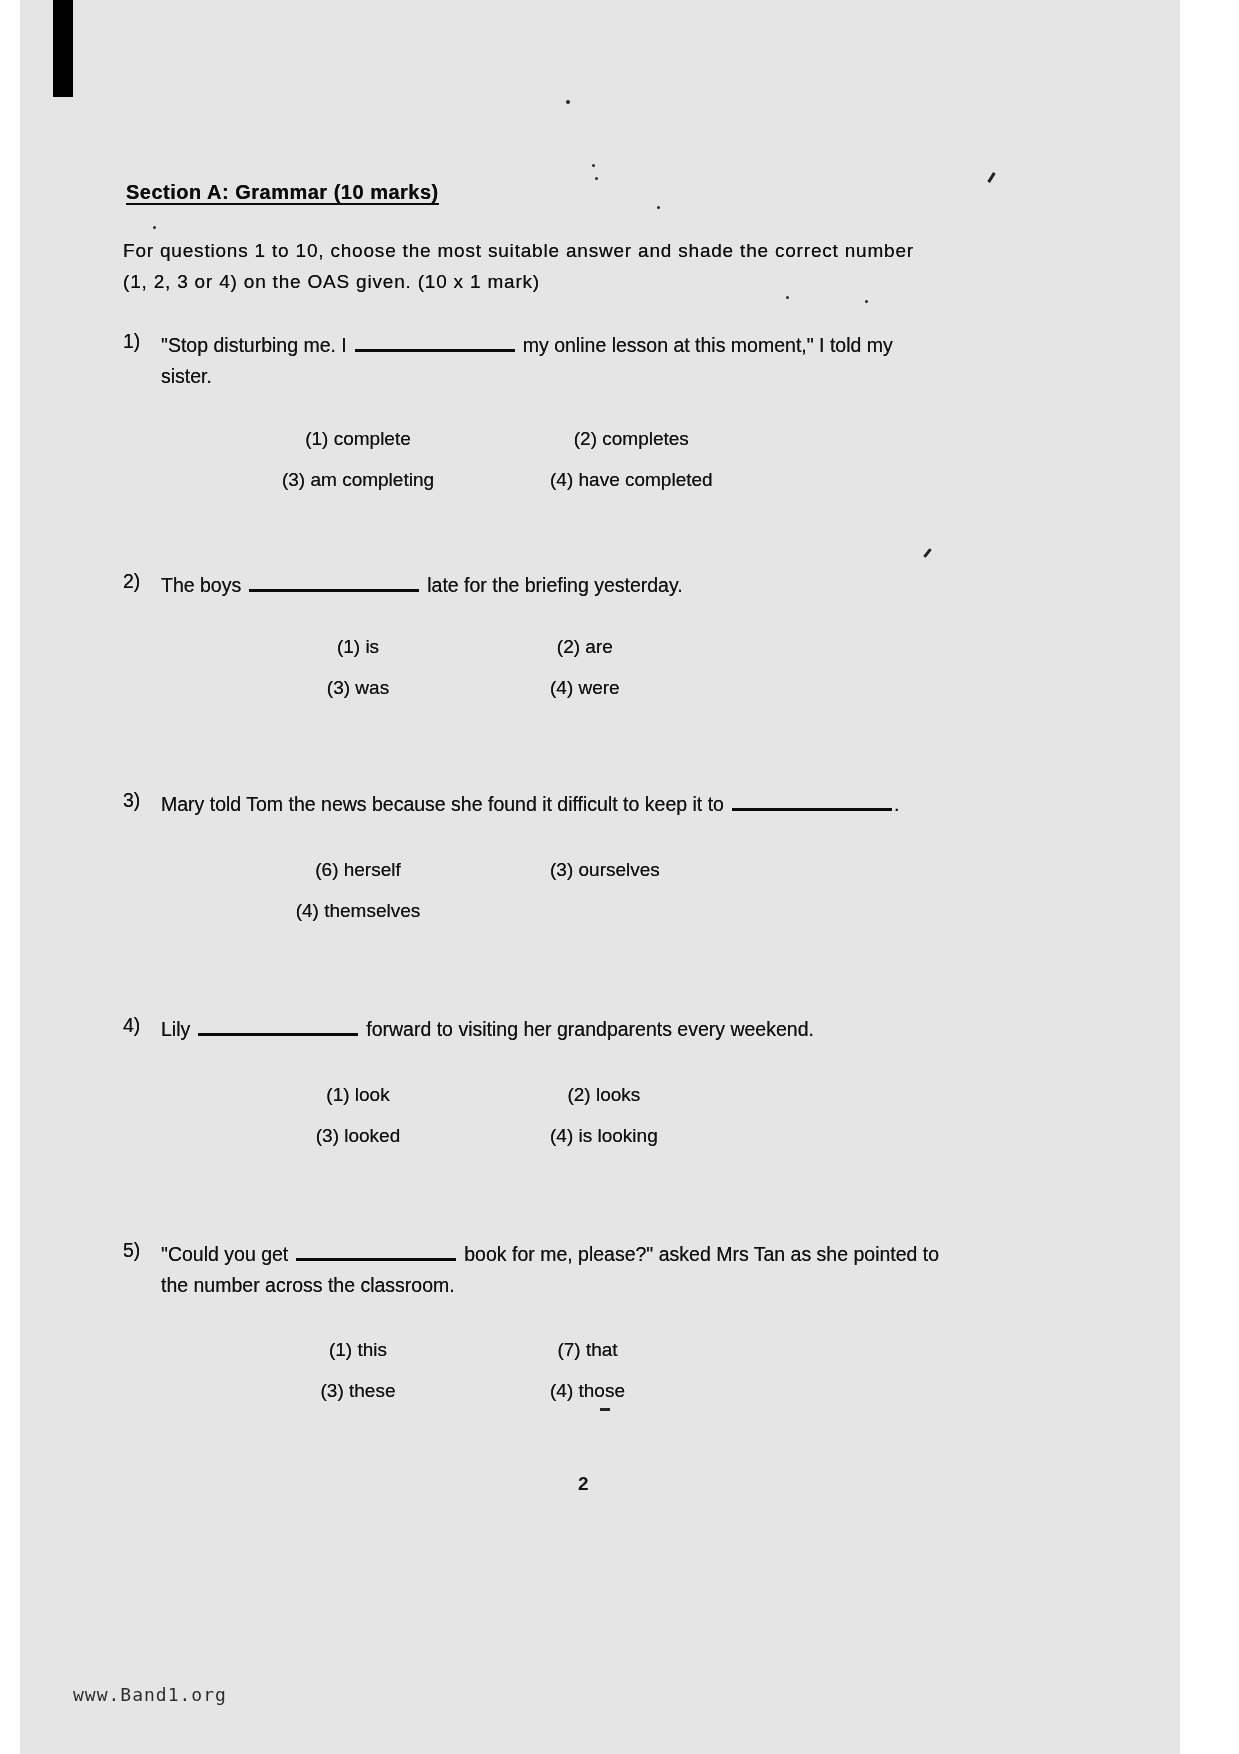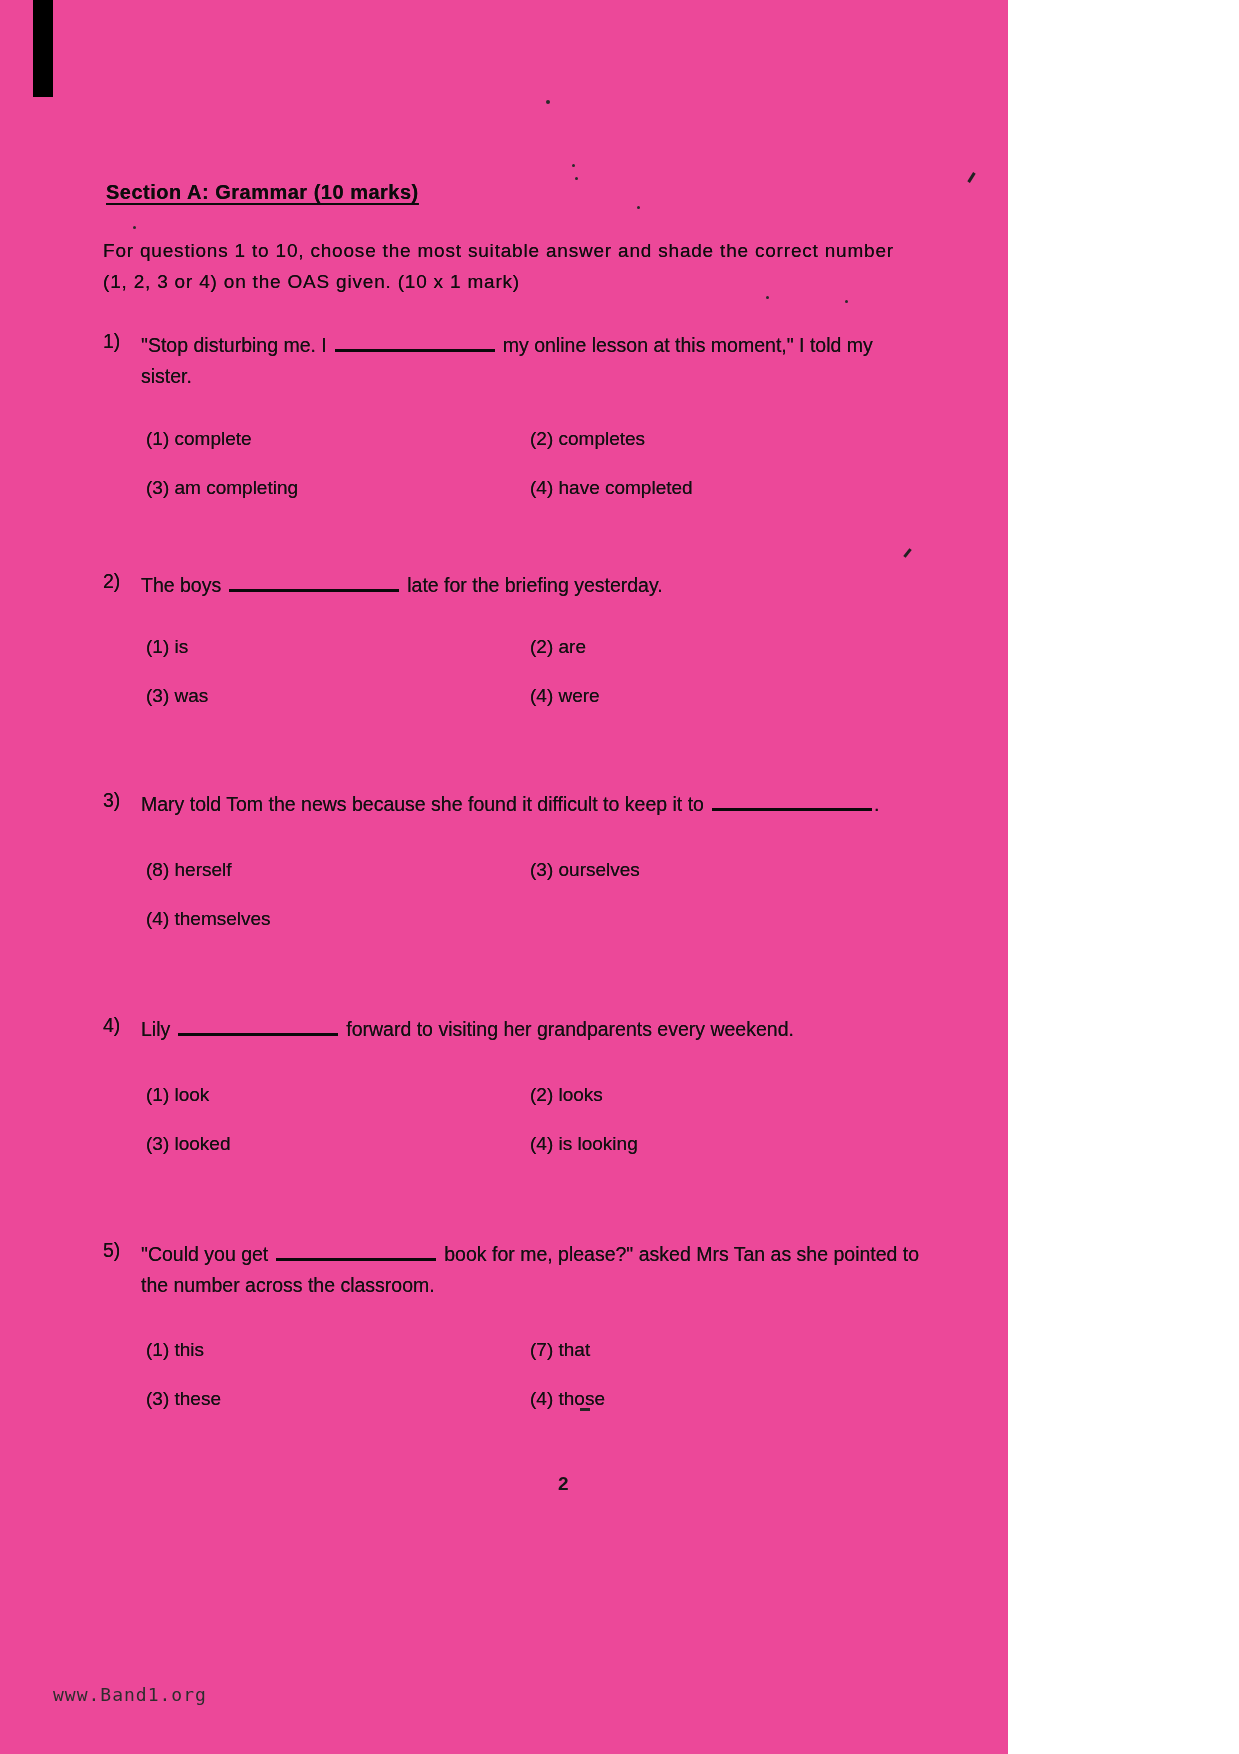--- a/index.html
+++ b/index.html
@@ -1,24 +1,25 @@
 <!DOCTYPE html>
 <html><head>
 <meta charset="utf-8">
 <style>
   * { margin: 0; padding: 0; box-sizing: border-box; }
   html, body { background: #ffffff; }
   body { font-family: "Liberation Sans", "DejaVu Sans", sans-serif; }
   .page {
     position: relative;
-    width: 1008px;
+    width: 1160px;
     height: 1754px;
-    background: #ec4899;
+    background: #e5e5e5;
     overflow: hidden;
     color: #101010;
+    margin-left: 20px;
   }
   .scan-bar {
     position: absolute;
     left: 33px; top: 0;
     width: 20px; height: 97px;
     background: #000;
   }
   .title {
     position: absolute;
     left: 106px; top: 181px;
@@ -71,26 +72,27 @@
     vertical-align: baseline;
   }
   .w160 { width: 160px; }
   .w170 { width: 170px; }
   .blank-tight { margin-right: 2px; }
   .opts {
     position: absolute;
     left: 146px;
     display: grid;
     grid-template-columns: 384px auto;
-    row-gap: 19px;
+    row-gap: 11px;
     font-size: 19px;
     line-height: 30px;
     color: #111;
     text-shadow: 0 0 0.4px rgba(0,0,0,0.75);
     white-space: nowrap;
+    text-align: center;
   }
   .page-number {
     position: absolute;
     left: 558px; top: 1473px;
     font-size: 19px;
     font-weight: 700;
     color: #151515;
   }
   .footer-url {
     position: absolute;
@@ -155,21 +157,21 @@
     <span class="opt">(4) were</span>
   </div>
 
   <div class="q" style="top:789px">
     <span class="qnum">3)</span>
     <div class="qbody">
       <p class="qline"><span>Mary told Tom the news because she found it difficult to keep it to</span><span class="blank w160 blank-tight"></span><span>.</span></p>
     </div>
   </div>
   <div class="opts" style="top:855px">
-    <span class="opt">(8) herself</span>
+    <span class="opt">(6) herself</span>
     <span class="opt">(3) ourselves</span>
     <span class="opt">(4) themselves</span>
   </div>
 
   <div class="q" style="top:1014px">
     <span class="qnum">4)</span>
     <div class="qbody">
       <p class="qline"><span>Lily</span><span class="blank w160"></span><span>forward to visiting her grandparents every weekend.</span></p>
     </div>
   </div>

